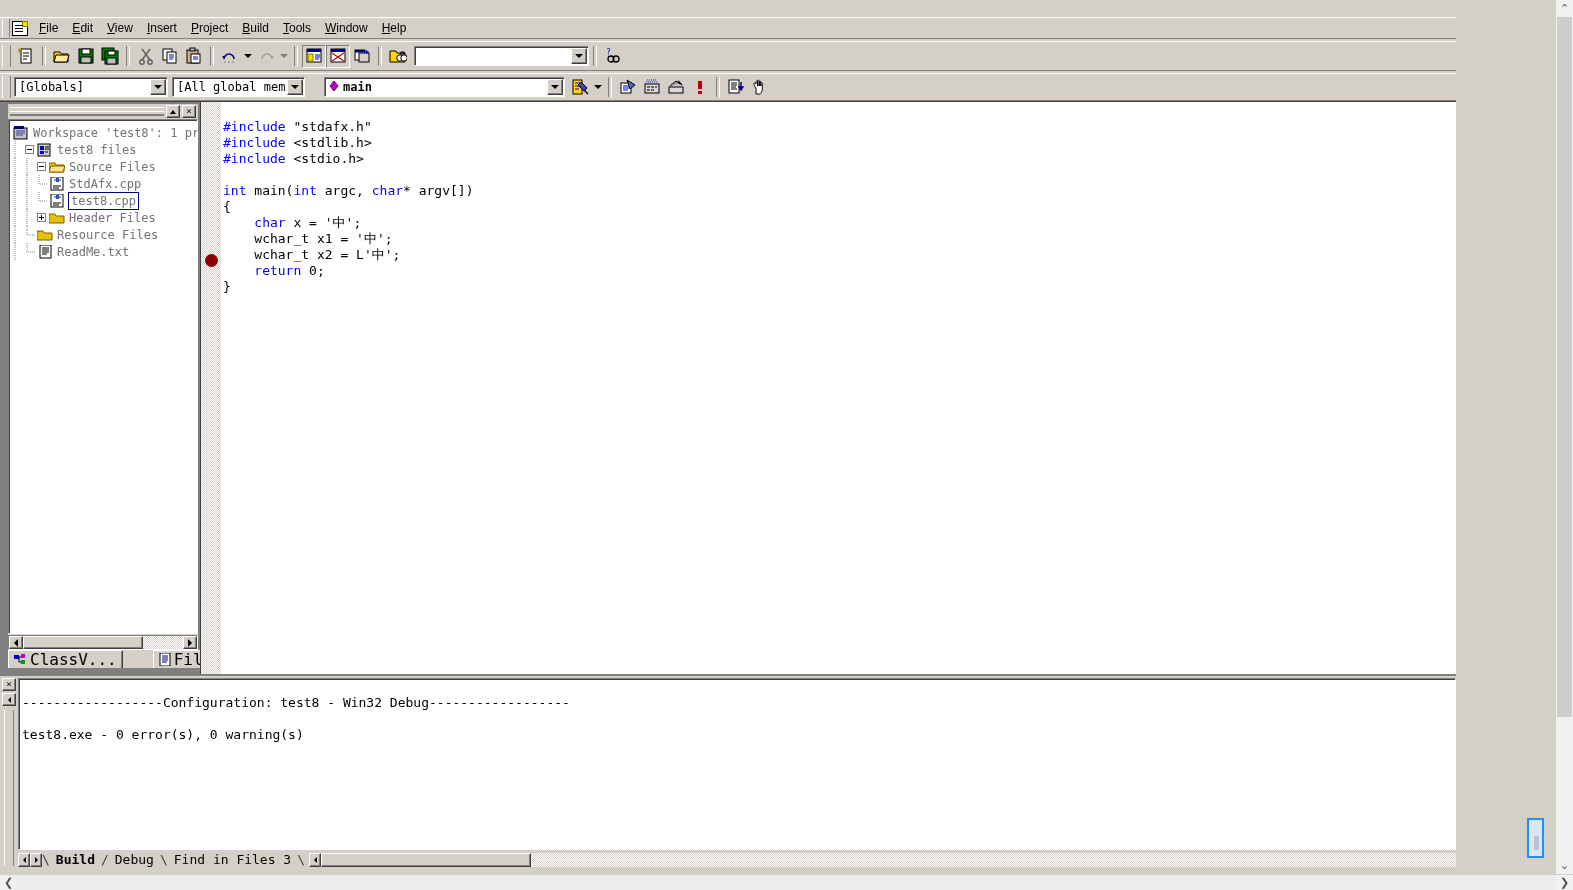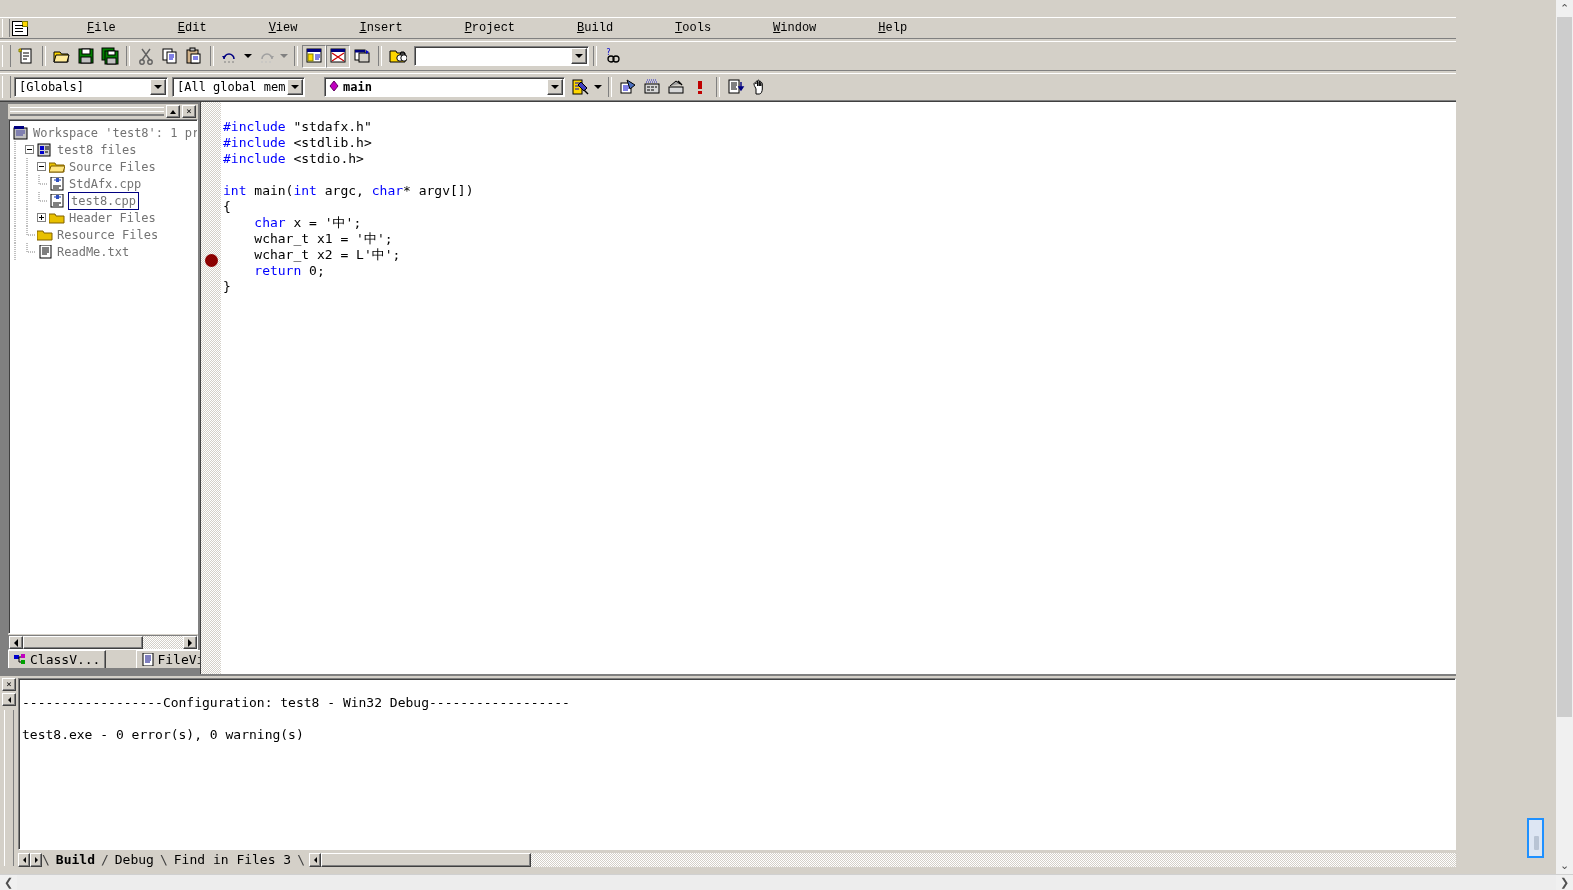--- a/index.html
+++ b/index.html
@@ -39,22 +39,22 @@
   .menu-grip{width:6px;height:18px;margin:0 2px;flex:none;
     border-left:1px solid #fff;border-right:1px solid #808080;}
   .menu-doc-ico{
     width:16px;height:15px;flex:none;margin-right:4px;position:relative;
     background:#fff;border:1px solid #000;box-sizing:border-box;
   }
   .menu-doc-ico::after{content:"";position:absolute;left:2px;top:3px;width:8px;height:1px;
     box-shadow:0 0 0 0 #000,0 3px 0 0 #000,0 6px 0 0 #000;background:#000;}
   .menu-doc-ico::before{content:"";position:absolute;right:-1px;top:-1px;width:6px;height:6px;background:#ffd700;border:1px solid #808000;box-sizing:border-box;}
   .menuitem{
-    padding:2px 7px;color:#000;font-family:Liberation Mono, monospace;font-size:12px;
-    white-space:nowrap;cursor:default;margin-left:48px;
+    padding:2px 7px;color:#000;font-family:Liberation Sans, sans-serif;font-size:12px;
+    white-space:nowrap;cursor:default;
   }
   .menuitem u{text-decoration:underline;}
 
   
   .toolbar{
     position:absolute;left:0;width:1456px;background:#d4d0c8;
     border-top:1px solid #ffffff;border-bottom:1px solid #808080;
     display:flex;align-items:center;box-sizing:border-box;
   }
   .tb1{top:41px;height:30px;}
@@ -160,21 +160,21 @@
   .trackfill{flex:1;height:13px;background-color:#d4d0c8;
     background-image:linear-gradient(45deg,#fff 25%,transparent 25%,transparent 75%,#fff 75%),
                      linear-gradient(45deg,#fff 25%,transparent 25%,transparent 75%,#fff 75%);
     background-size:2px 2px;background-position:0 0,1px 1px;}
 
   .wstabs{position:absolute;left:0;bottom:0;height:18px;display:flex;align-items:flex-end;}
   .wstab{
     height:18px;background:#d4d0c8;display:flex;align-items:center;padding:8px 5px;
     border:1px solid #fff;border-bottom:none;border-right-color:#404040;
     box-shadow: inset -1px 0 0 #808080;
-    font-family:"DejaVu Sans Mono", monospace;font-size:13px;color:#000;cursor:default;box-sizing:border-box;
+    font-family:"DejaVu Sans Mono", monospace;font-size:16px;color:#000;cursor:default;box-sizing:border-box;
     margin-right:2px;
   }
   .wstab .ico{margin-right:3px;}
 
   
   .editor{
     position:absolute;left:200px;top:0;right:0;bottom:0;background:#fff;
     border-left:1px solid #404040;box-sizing:border-box;overflow:hidden;
   }
   .edsel{

